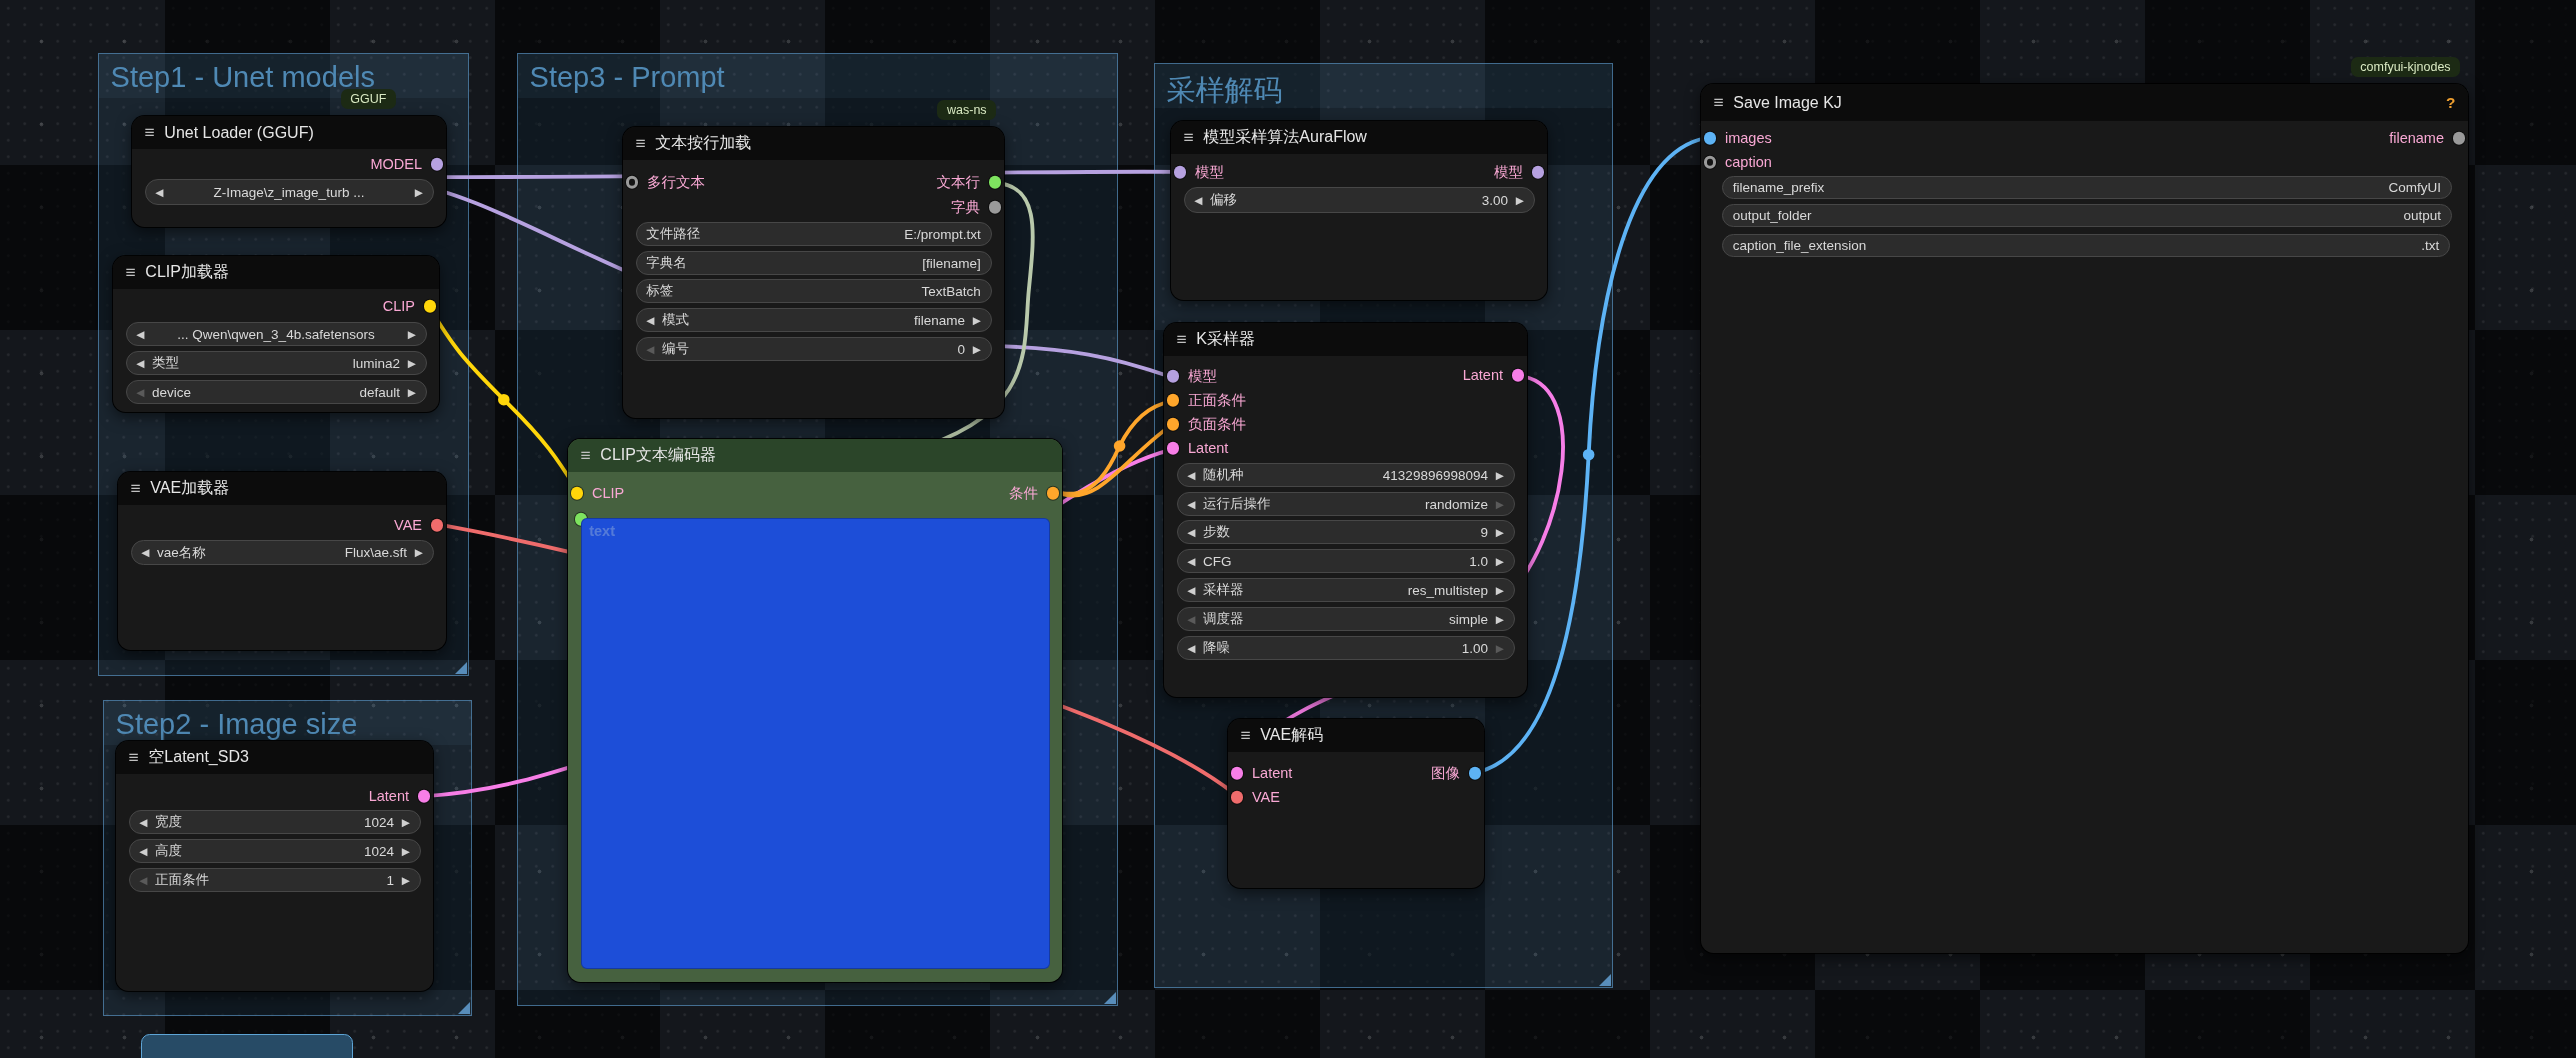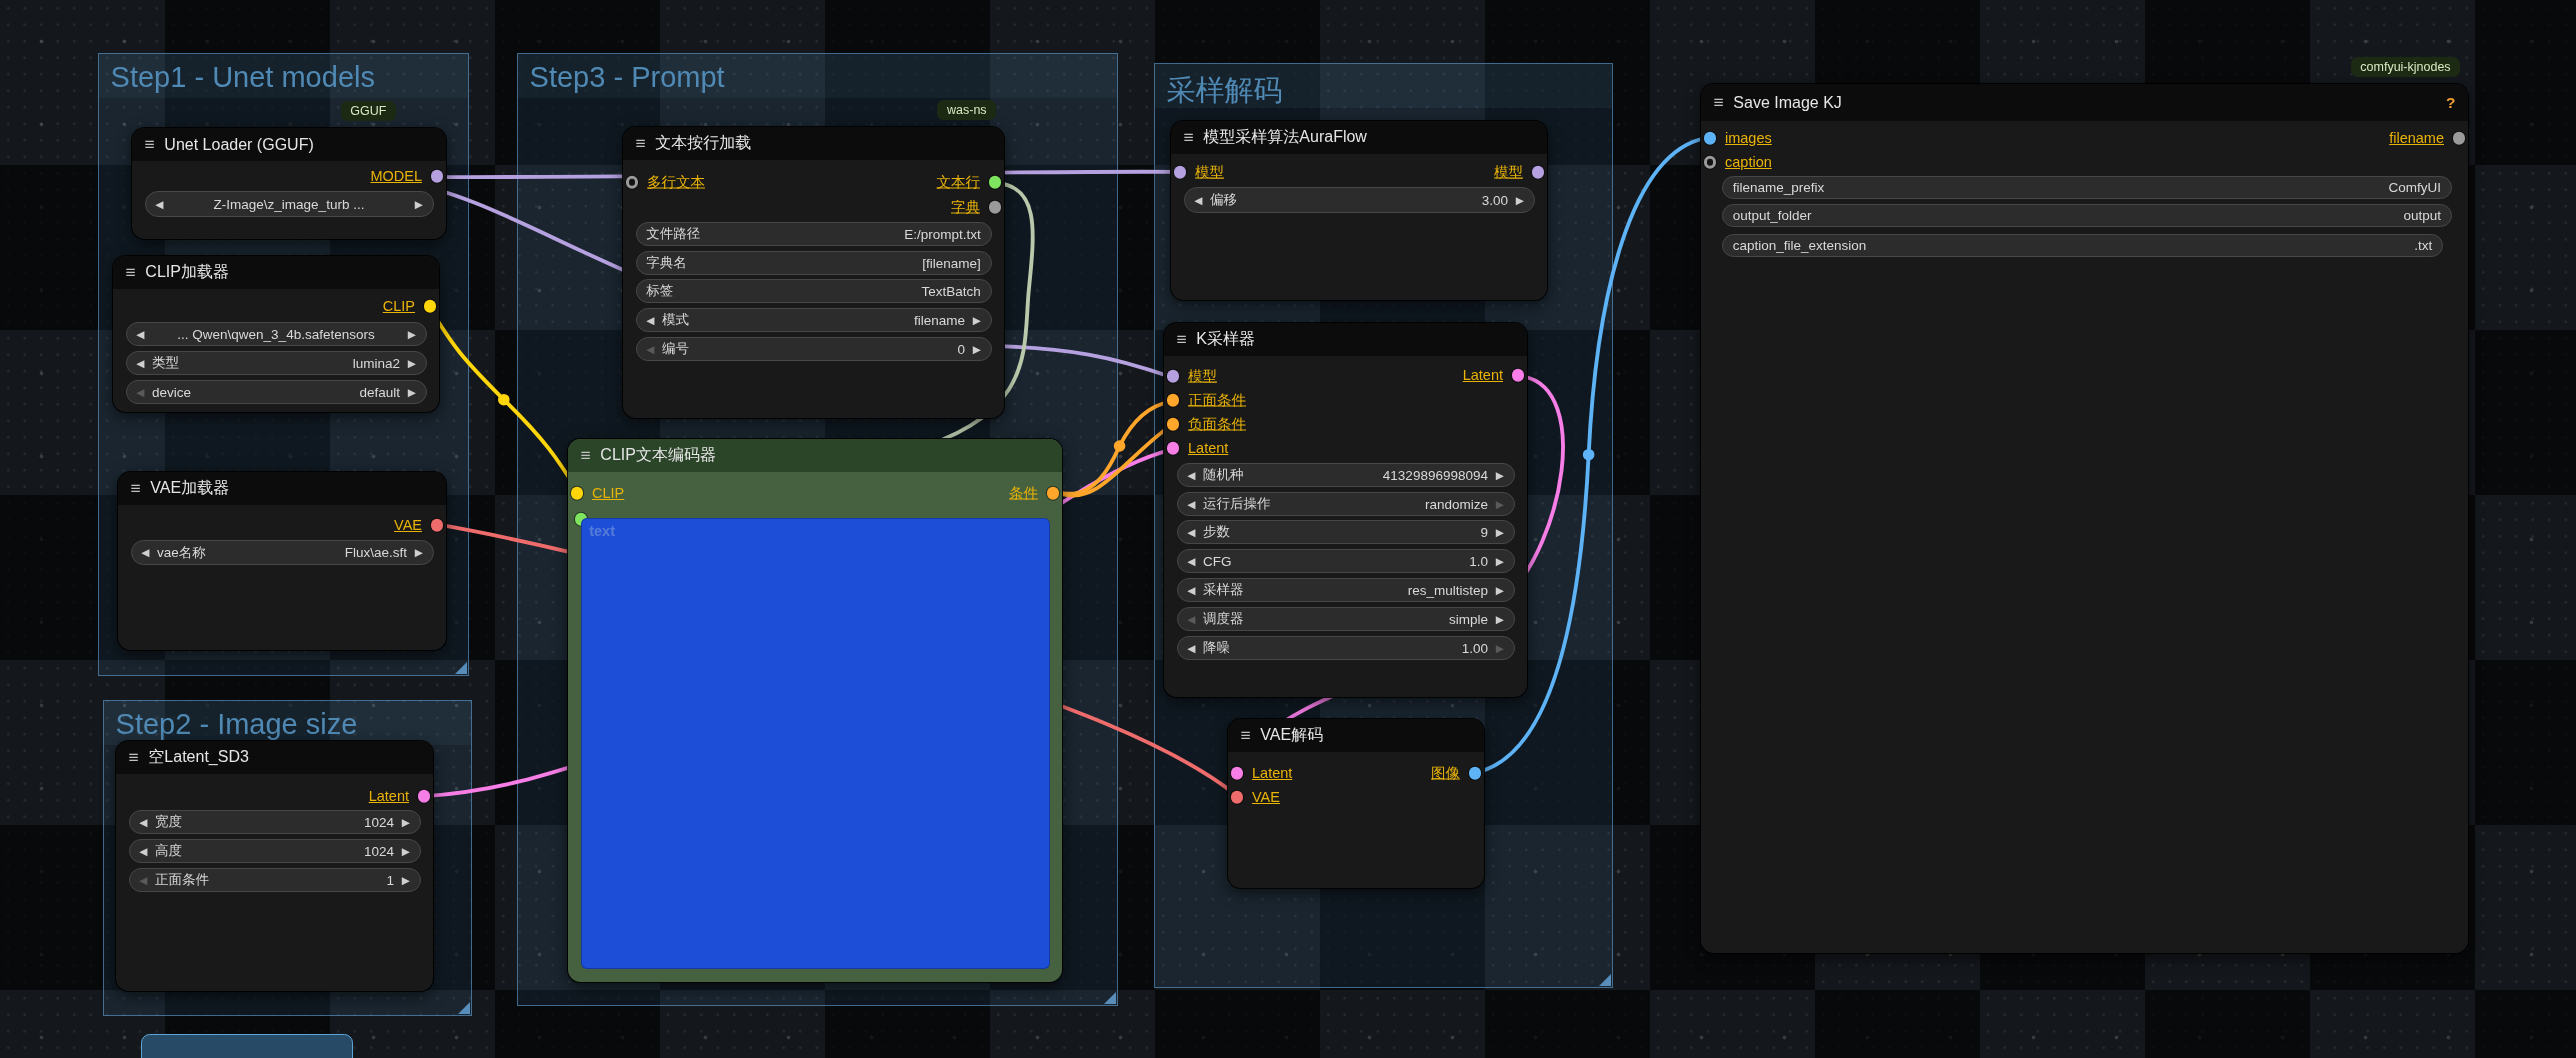--- a/index.html
+++ b/index.html
@@ -33,21 +33,21 @@
   .node.green{background:#46613f;}
   .node.green .ntitle{background:#2b4529;}
   .txtarea{position:absolute;left:12.5px;right:12.5px;background:#1d4ed8;border-radius:5.8px;
     border:1px solid rgba(0,0,0,0.25);font-weight:bold;}
   .txtarea .ph{position:absolute;left:7.7px;top:3.9px;color:rgba(230,240,220,0.28);font-size:14.5px;}
   
   .dot{position:absolute;width:12.5px;height:12.5px;border-radius:50%;transform:translateY(-50%);
     box-sizing:border-box;box-shadow:0 0 0 1px rgba(0,0,0,0.45);}
   .dot.in{left:2.9px;} .dot.out{right:2.9px;}
   .dot.ring{border:3.9px solid #8a8a8a;background:#141414 !important;}
-  .slabel{position:absolute;transform:translateY(-50%);color:#eab308;font-size:14.5px;white-space:nowrap;text-decoration:underline;}
+  .slabel{position:absolute;transform:translateY(-50%);color:#f9a8d4;font-size:14.5px;white-space:nowrap;}
   .slabel.in{left:24px;} .slabel.out{right:24px;}
   
   .widget{position:absolute;left:12.5px;right:12.5px;height:24px;background:#2c2c2c;
     border:1px solid #474747;border-radius:13.5px;display:flex;align-items:center;
     padding:0 9.7px;box-sizing:border-box;color:#d9d9d9;font-size:13.5px;gap:7.7px;white-space:nowrap;}
   .wla,.wra{color:#cfcfcf;font-size:10.6px;line-height:1;}
   .wla.dim,.wra.dim{color:#5a5a5a;}
   .wval{margin-left:auto;color:#d9d9d9;}
   .widget.center .wval{margin:0 auto;}
   .wlabel{color:#d9d9d9;}
@@ -84,21 +84,21 @@
     <path d="M1102,511 C1135,516 1152,480 1160,462 C1172,438 1190,420 1213,416" stroke="#ffa62b"></path>
     <path d="M1102,512 C1140,522 1168,472 1213,441" stroke="#ffa62b"></path>
     <path d="M1579,390 C1648,404 1620,560 1560,620 C1480,700 1360,710 1295,775 C1283,788 1276,800 1281,801" stroke="#f77ee7"></path>
     <path d="M1525,801 C1610,788 1638,630 1646,471 C1654,305 1690,158 1767,143" stroke="#5db3f5"></path>
     <circle cx="522" cy="414" r="6" fill="#ffd60a"></circle>
     <circle cx="1160" cy="462" r="6" fill="#ffa62b"></circle>
     <circle cx="1646" cy="471" r="6" fill="#5db3f5"></circle>
     <circle cx="1572" cy="585" r="6" fill="#f77ee7"></circle>
   </svg>
 
-  <div class="node" style="left:132px;top:128px;width:314px;height:111px">
+  <div class="node" style="left:132px;top:116px;width:314px;height:111px">
     <div class="nbadge" style="right:50px">GGUF</div>
     <div class="ntitle">
       <span class="burger">≡</span>
       <span>Unet Loader (GGUF)</span>
     </div>
     <span class="dot out" style="top: 48px; background: rgb(182, 161, 224);"></span>
     <span class="slabel out" style="top:48px">MODEL</span>
     <div class="widget center" style="top:63px;height:26px">
       <span class="wla">◀</span>
       <span class="wval">Z-Image\z_image_turb ...</span>
@@ -330,21 +330,21 @@
     <span class="dot out" style="top: 54px; background: rgb(154, 154, 154);"></span>
     <span class="slabel out" style="top:54px">filename</span>
     <div class="widget" style="top:120px;left:21px;right:16.4px;height:23px">
       <span class="wlabel">output_folder</span>
       <span class="wval">output</span>
     </div>
     <div class="widget" style="top:92px;left:21px;right:16.4px;height:23px">
       <span class="wlabel">filename_prefix</span>
       <span class="wval">ComfyUI</span>
     </div>
-    <div class="widget" style="top:150px;left:21px;right:25px;height:23px">
+    <div class="widget" style="top:150px;left:21px;right:18px;height:23px">
       <span class="wlabel">caption_file_extension</span>
       <span class="wval">.txt</span>
     </div>
   </div>
 
   <div class="collapsed-bar" style="left:141px;top:1034px;width:210px;height:33px"></div>
 
 </div>
 
 

